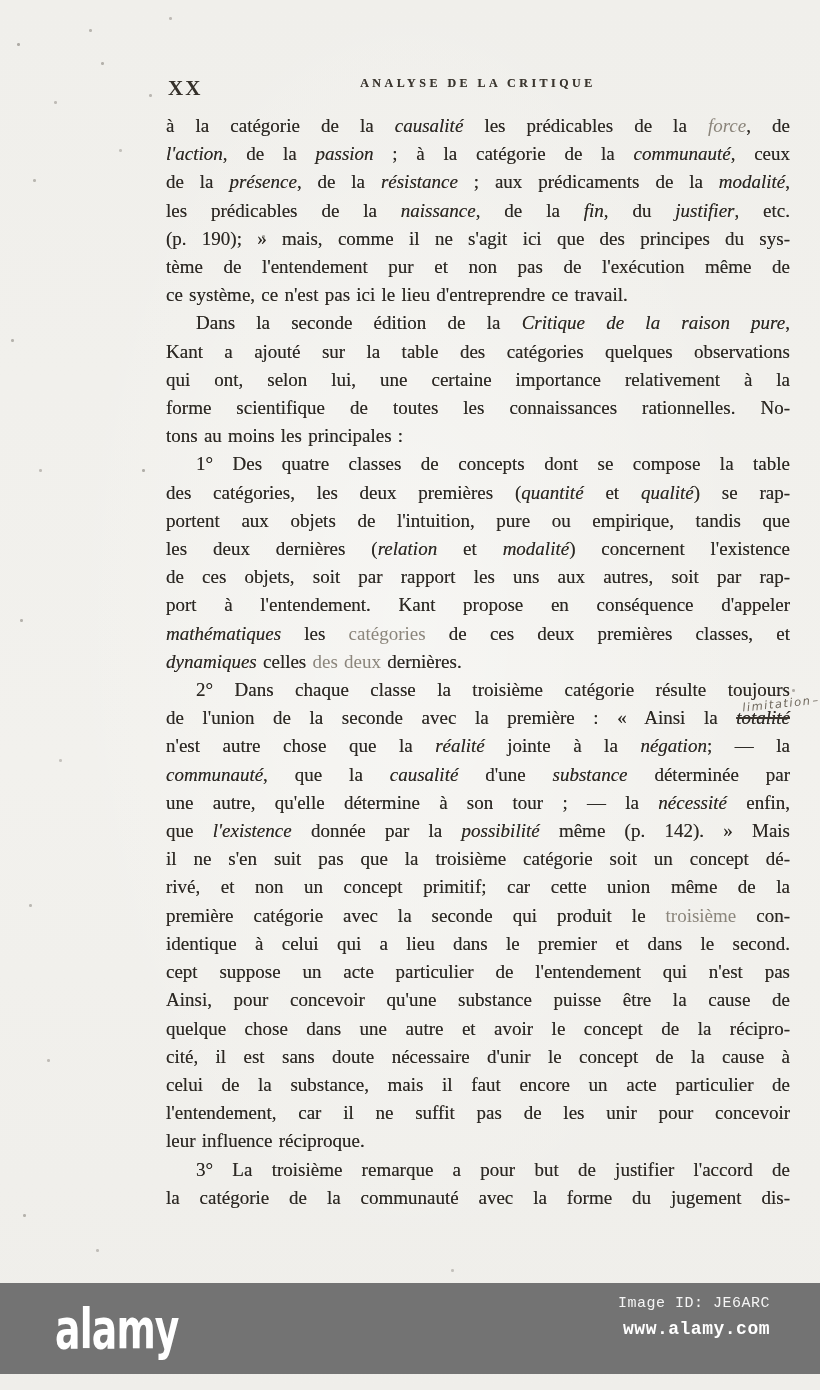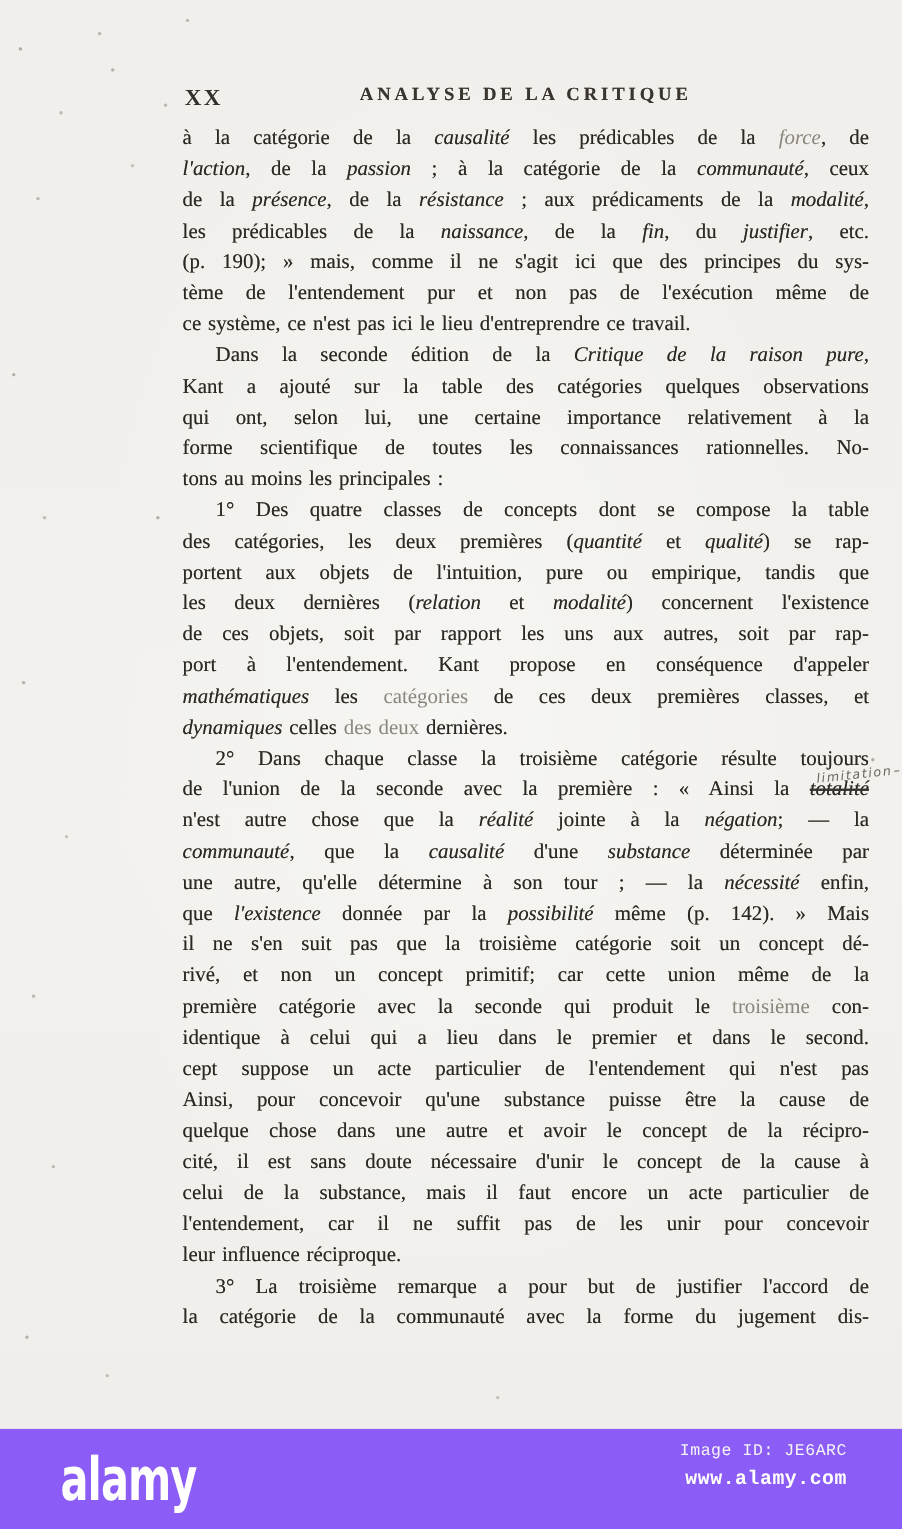--- a/index.html
+++ b/index.html
@@ -29,21 +29,21 @@
       170px 18px 0 1px rgba(130,125,118,.45), 120px 150px 0 1px rgba(130,125,118,.4);
   }
   .content{
     position:absolute;left:166px;top:76px;width:624px;color:#2e2a25;
   }
   .pagehead{position:relative;height:24px;margin-bottom:12px;}
   .pageno{
     position:absolute;left:2px;top:0;font-size:21px;font-weight:bold;letter-spacing:2px;color:#35302a;
   }
   .runtitle{
-    position:absolute;left:0;right:0;text-align:center;font-size:17px;letter-spacing:3.5px;
+    position:absolute;left:0;right:0;text-align:center;font-size:12px;letter-spacing:3.5px;
     color:#3a352e;font-weight:bold;
     text-shadow:0 0 .6px rgba(58,53,46,.55);
   }
   .bodytext{font-size:19px;line-height:28.2px;color:#2c2823;
     text-shadow:0 0 .5px rgba(44,40,35,.6);
     word-spacing:1.5px;
   }
   .line{text-align:justify;text-align-last:justify;white-space:nowrap;}
   .line{white-space:normal;}
   .line.nj{text-align-last:left;}
@@ -53,21 +53,21 @@
   .strike{text-decoration:line-through;text-decoration-thickness:2px;text-decoration-color:#3a352e;}
   .ann-wrap{position:relative;display:inline-block;}
   .annotation{
     position:absolute;left:6px;top:-15px;
     font-family:"DejaVu Sans", sans-serif;font-style:italic;
     font-size:11.5px;letter-spacing:1.5px;color:#6e675c;
     transform:rotate(-6deg);white-space:nowrap;text-shadow:none;
   }
   .annotation::after{content:"\2013~";margin-left:1px;}
   .alamy-bar{
-    position:absolute;left:0;right:0;bottom:0;height:91px;background:#8b5cf6;color:#ffffff;
+    position:absolute;left:0;right:0;bottom:16px;height:91px;background:#737373;color:#ffffff;
   }
   .alamy-logo{
     position:absolute;left:55px;top:14px;
     font-family:"DejaVu Sans", sans-serif;font-weight:bold;
     font-size:46px;letter-spacing:-1px;
     transform:scale(.82,1.18);transform-origin:left top;
   }
   .bar-right{
     position:absolute;right:50px;top:12px;text-align:right;
     font-family:Liberation Mono, monospace;

